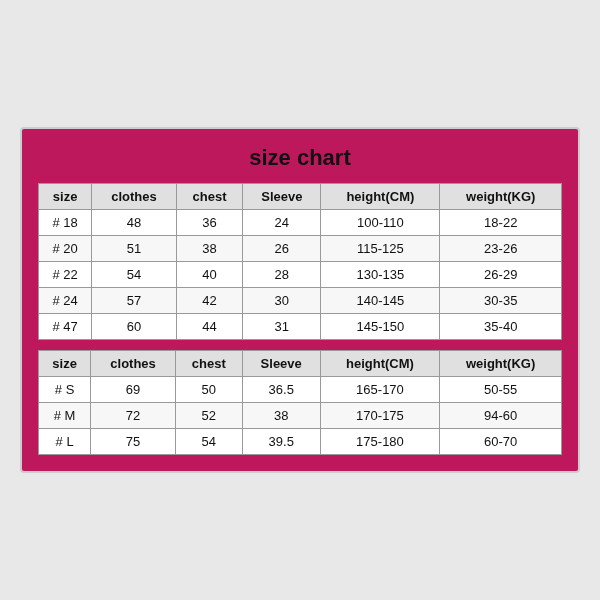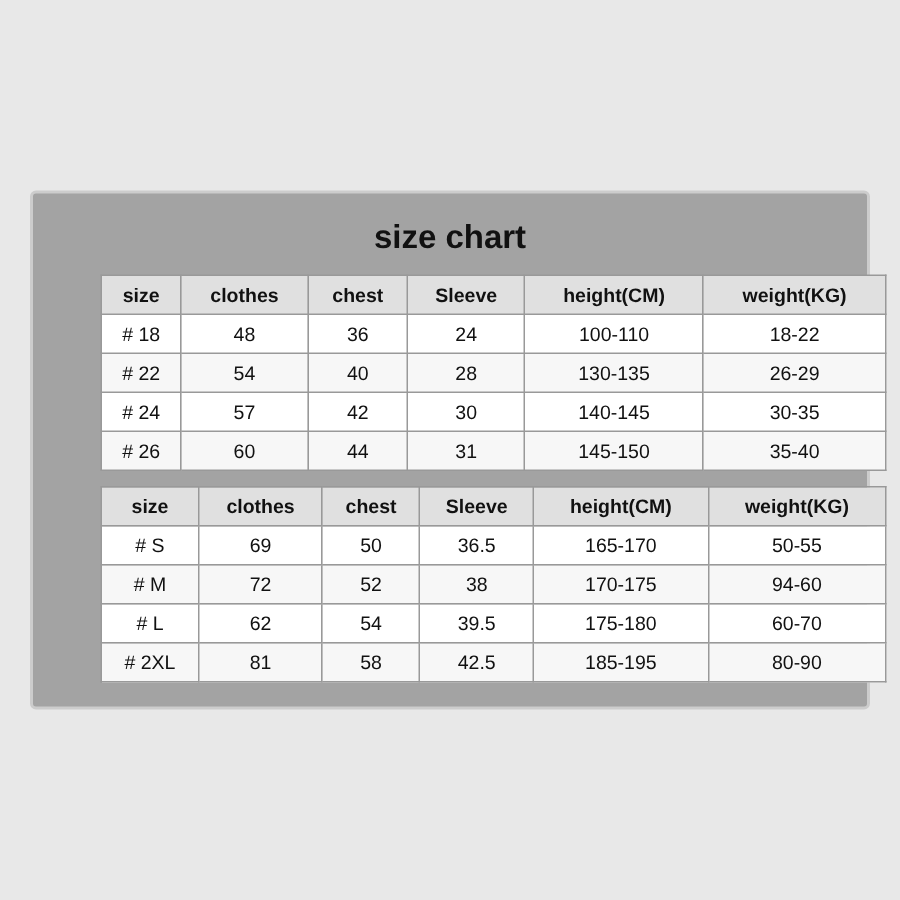--- a/index.html
+++ b/index.html
@@ -12,40 +12,39 @@
       width: 600px;
       height: 600px;
       display: flex;
       align-items: center;
       justify-content: center;
       background: #e8e8e8;
       font-family: Arial, sans-serif;
     }
 
     .card {
-      background: #a3a3a3;
+      background: #be185d;
       border: 2px solid #ccc;
       border-radius: 4px;
       padding: 16px;
       width: 560px;
     }
 
     .chart-title {
       text-align: center;
       font-size: 22px;
       font-weight: bold;
       margin-bottom: 12px;
       color: #111;
     }
 
     table {
       width: 100%;
       border-collapse: collapse;
       font-size: 13px;
-      margin-left: 29px;
     }
 
     th, td {
       border: 1px solid #999;
       text-align: center;
       padding: 5px 4px;
       color: #111;
     }
 
     thead tr {
@@ -86,37 +85,45 @@
     <tbody>
         <tr>
           <td># 18</td>
           <td>48</td>
           <td>36</td>
           <td>24</td>
           <td>100-110</td>
           <td>18-22</td>
         </tr>
         <tr>
+          <td># 20</td>
+          <td>51</td>
+          <td>38</td>
+          <td>26</td>
+          <td>115-125</td>
+          <td>23-26</td>
+        </tr>
+        <tr>
           <td># 22</td>
           <td>54</td>
           <td>40</td>
           <td>28</td>
           <td>130-135</td>
           <td>26-29</td>
         </tr>
         <tr>
           <td># 24</td>
           <td>57</td>
           <td>42</td>
           <td>30</td>
           <td>140-145</td>
           <td>30-35</td>
         </tr>
         <tr>
-          <td># 26</td>
+          <td># 47</td>
           <td>60</td>
           <td>44</td>
           <td>31</td>
           <td>145-150</td>
           <td>35-40</td>
         </tr>
       </tbody>
   </table>
 
   <div style="height:10px;"></div>
@@ -144,29 +151,21 @@
         <tr>
           <td># M</td>
           <td>72</td>
           <td>52</td>
           <td>38</td>
           <td>170-175</td>
           <td>94-60</td>
         </tr>
         <tr>
           <td># L</td>
-          <td>62</td>
+          <td>75</td>
           <td>54</td>
           <td>39.5</td>
           <td>175-180</td>
           <td>60-70</td>
-        </tr>
-        <tr>
-          <td># 2XL</td>
-          <td>81</td>
-          <td>58</td>
-          <td>42.5</td>
-          <td>185-195</td>
-          <td>80-90</td>
         </tr>
       </tbody>
   </table>
 </div>
 
 </body></html>

